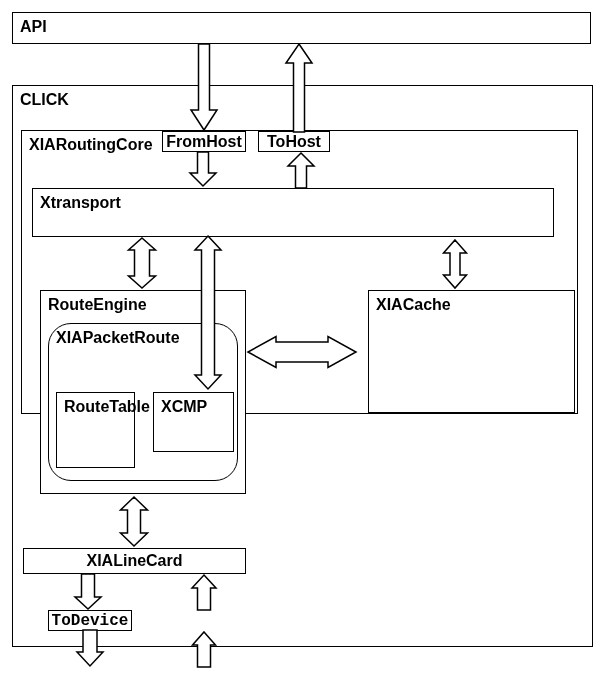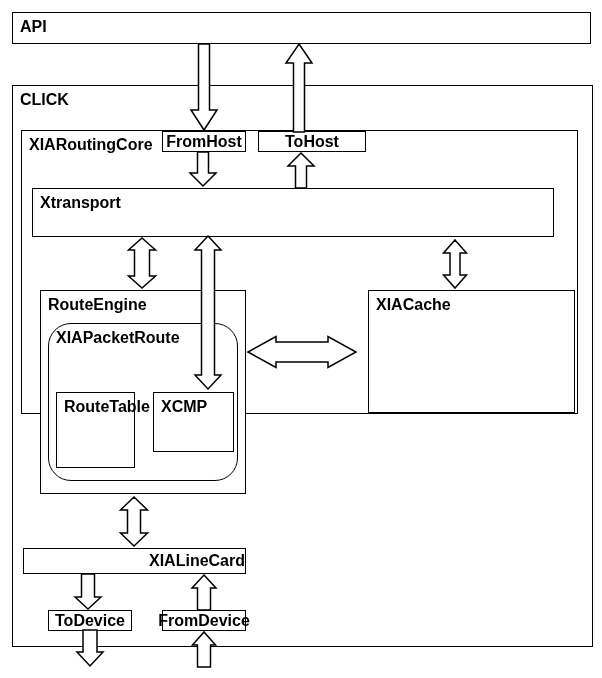--- a/index.html
+++ b/index.html
@@ -32,21 +32,21 @@
     top: 6px; left: 7px;
   }
   .box.center {
     display: flex;
     align-items: center;
     justify-content: center;
   }
   .box.vcenter {
     display: flex;
     align-items: center;
-    justify-content: flex-end;
+    justify-content: center;
   }
   #arrows {
     position: absolute; left: 0; top: 0;
     width: 602px; height: 678px;
     pointer-events: none;
   }
   #arrows polygon {
     fill: #ffffff;
     stroke: #000000;
     stroke-width: 1.5;
@@ -67,21 +67,21 @@
   </div>
 
   <div class="box tl" style="left:21px; top:121px; width:557px; height:284px;margin-top:9px;">
     <span class="lbl">XIARoutingCore</span>
   </div>
 
   <div class="box center" style="left:162px; top:131px; width:84px; height:21px;">
     <span class="lbl">FromHost</span>
   </div>
 
-  <div class="box center" style="left:258px; top:131px; width:108px; height:21px;">
+  <div class="box center" style="left:258px; top:131px; width:72px; height:21px;">
     <span class="lbl">ToHost</span>
   </div>
 
   <div class="box tl" style="left:32px; top:188px; width:522px; height:49px;">
     <span class="lbl">Xtransport</span>
   </div>
 
   <div class="box tl" style="left:40px; top:290px; width:206px; height:204px;">
     <span class="lbl">RouteEngine</span>
   </div>
@@ -99,27 +99,24 @@
   </div>
 
   <div class="box tl" style="left:355px; top:290px; width:207px; height:123px;margin-left:13px;">
     <span class="lbl">XIACache</span>
   </div>
 
   <div class="box vcenter" style="left:23px; top:548px; width:223px; height:26px;">
     <span class="lbl">XIALineCard</span>
   </div>
 
-  <div class="box center" style="left:48px; top:610px; width:84px; height:21px;">
+  <div class="box center" style="left:48px; top:610px; width:84px; height:21px;font-family:Liberation Mono, monospace;">
     <span class="lbl">ToDevice</span>
   </div>
 
-  <div class="box center" style="left:162px; top:610px; width:84px; height:21px;">
-    <span class="lbl">FromDevice</span>
-  </div>
 
   <svg id="arrows" viewBox="0 0 602 678" xmlns="http://www.w3.org/2000/svg">
     <polygon points="198.5,44 209.5,44 209.5,110 217,110 204,130 191,110 198.5,110"></polygon>
     <polygon points="299,44 312,63 304.5,63 304.5,132 293.5,132 293.5,63 286,63"></polygon>
     <polygon points="197.5,152 208.5,152 208.5,173 216,173 203,186 190,173 197.5,173"></polygon>
     <polygon points="301,153 314,166 306.5,166 306.5,188 295.5,188 295.5,166 288,166"></polygon>
     <polygon points="142,238 155.5,250 149.5,250 149.5,276 155.5,276 142,288 128.5,276 134.5,276 134.5,250 128.5,250"></polygon>
     <polygon points="208,236 221,250 214.5,250 214.5,375 221,375 208,389 195,375 201.5,375 201.5,250 195,250"></polygon>
     <polygon points="455,240 466.5,253 460,253 460,275 466.5,275 455,288 443.5,275 450,275 450,253 443.5,253"></polygon>
     <polygon points="248,352 276,367.5 276,362 328,362 328,367.5 356,352 328,336.5 328,342 276,342 276,336.5"></polygon>

